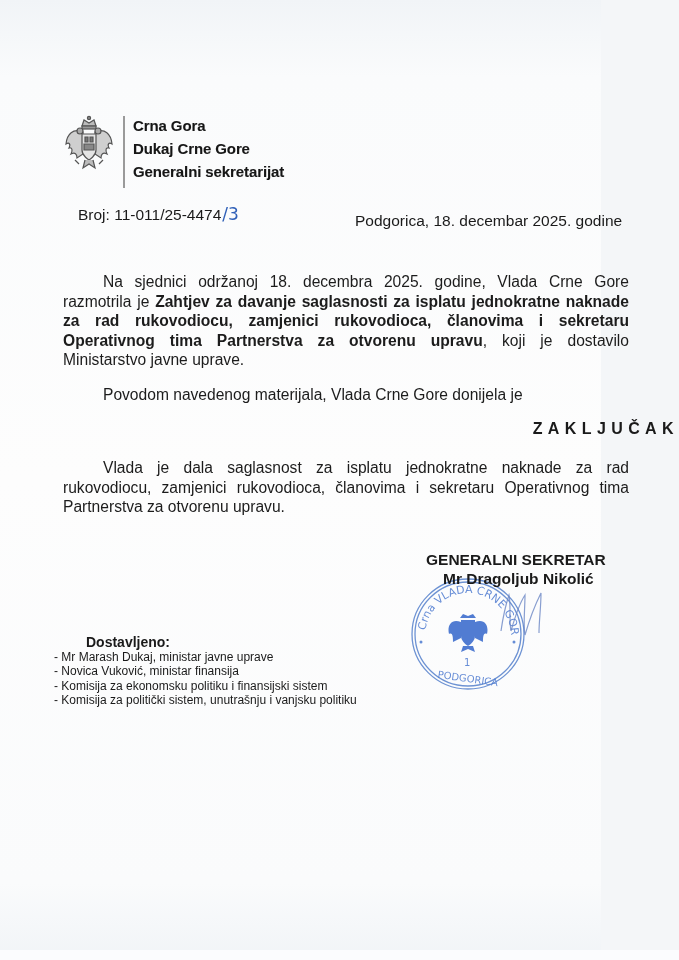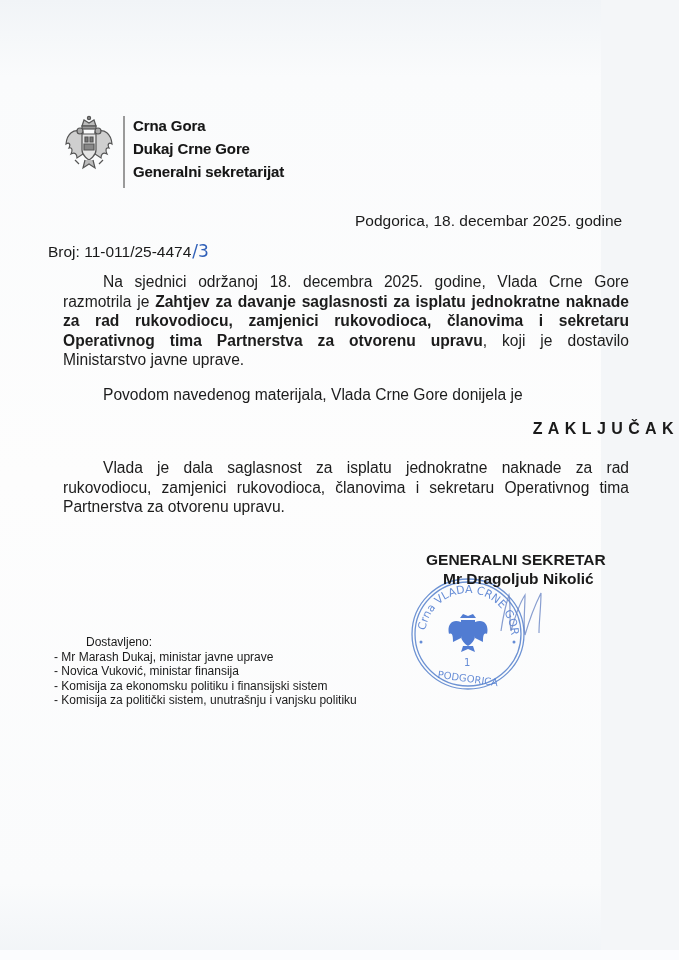--- a/index.html
+++ b/index.html
@@ -25,21 +25,21 @@
     }
     .org-lines { position: absolute; left: 133px; top: 114px; }
     .org-line {
       font-size: 15px; line-height: 23px; color: #161616; letter-spacing: -0.1px;
       white-space: nowrap; font-weight: 700;
       -webkit-text-stroke: 0.1px #161616;
     }
     .org-line.l1 { font-weight: 700; }
     
     .ref-number {
-      position: absolute; left: 48px; top: 204px; font-size: 15.5px; color: #1a1a1a; white-space: nowrap; margin-top: 37px;
+      position: absolute; left: 78px; top: 204px; font-size: 15.5px; color: #1a1a1a; white-space: nowrap;
     }
     .ref-hand {
       color: #3060b8; font-family: "DejaVu Sans", sans-serif; font-size: 17px; margin-left: 1px;
     }
     .place-date {
       position: absolute; left: 355px; top: 212px; font-size: 15.5px; color: #1a1a1a; white-space: nowrap;
     }
     
     .body-text {
       position: absolute; left: 63px; width: 566px; font-size: 15.6px; line-height: 19.6px;
@@ -64,21 +64,21 @@
       position: absolute; left: 443px; top: 570px; font-size: 15.5px; font-weight: 700; white-space: nowrap; color: #1a1a1a;
     }
     .stamp {
       position: absolute; left: 403px; top: 574px; width: 130px; height: 118px;
     }
     .signature {
       position: absolute; left: 495px; top: 587px; width: 60px; height: 60px;
     }
     
     .dist { position: absolute; left: 54px; top: 634px; }
-    .dist-title { font-size: 12px; font-weight: 400; line-height: 16px; color: #1a1a1a; padding-left: 32px; }
+    .dist-title { font-size: 14px; font-weight: 700; line-height: 16px; color: #1a1a1a; padding-left: 32px; }
     .dist-item { font-size: 12px; line-height: 14.3px; color: #1a1a1a; white-space: nowrap; }
   </style>
 </head>
 <body>
 
 <div class="page">
 
   <svg class="coat" style="left:63px; top:114px;" viewBox="0 0 52 62">
     <g fill="none" stroke="#555" stroke-width="1.2">
 

